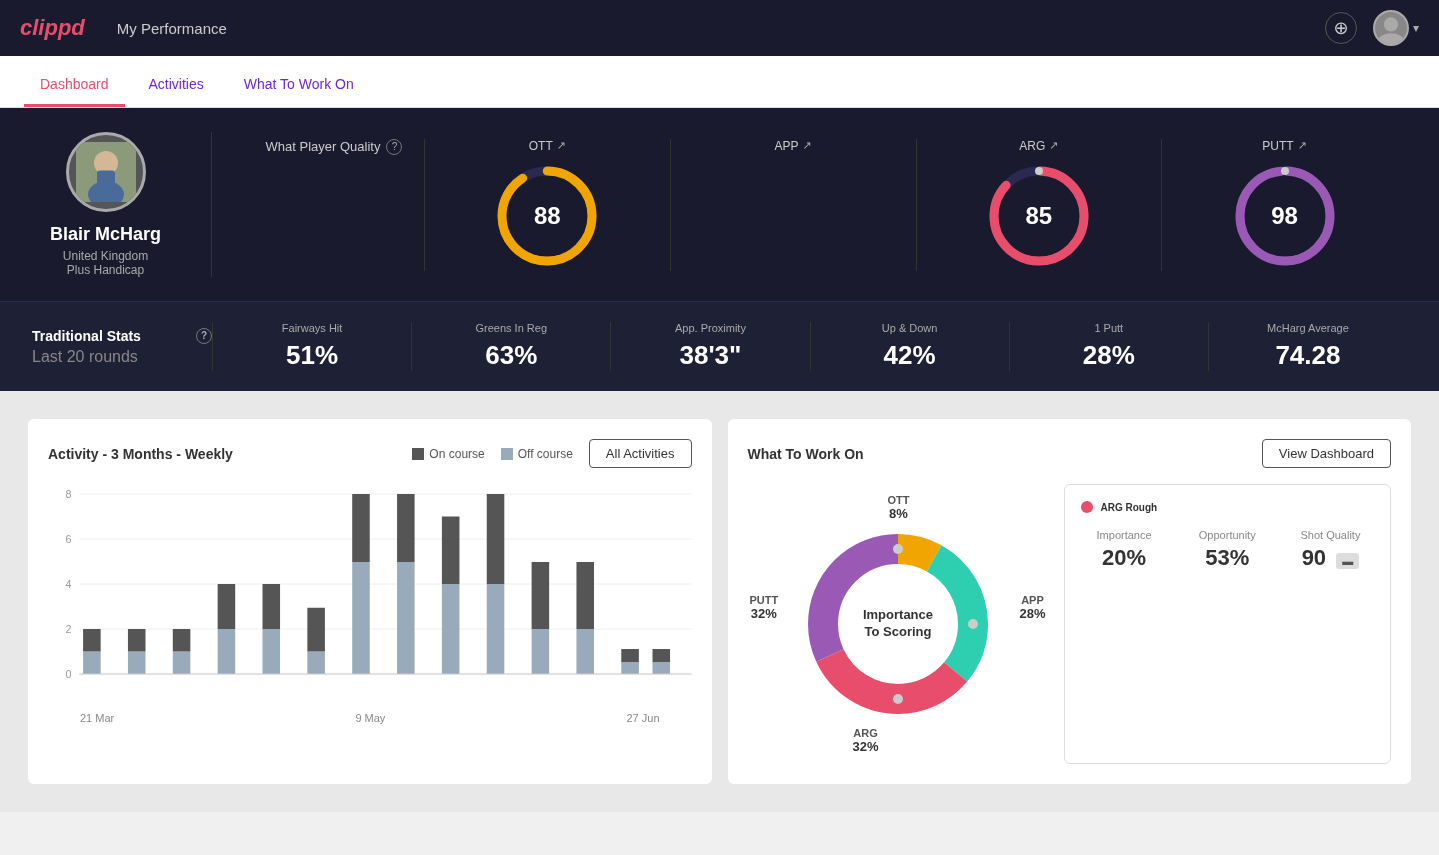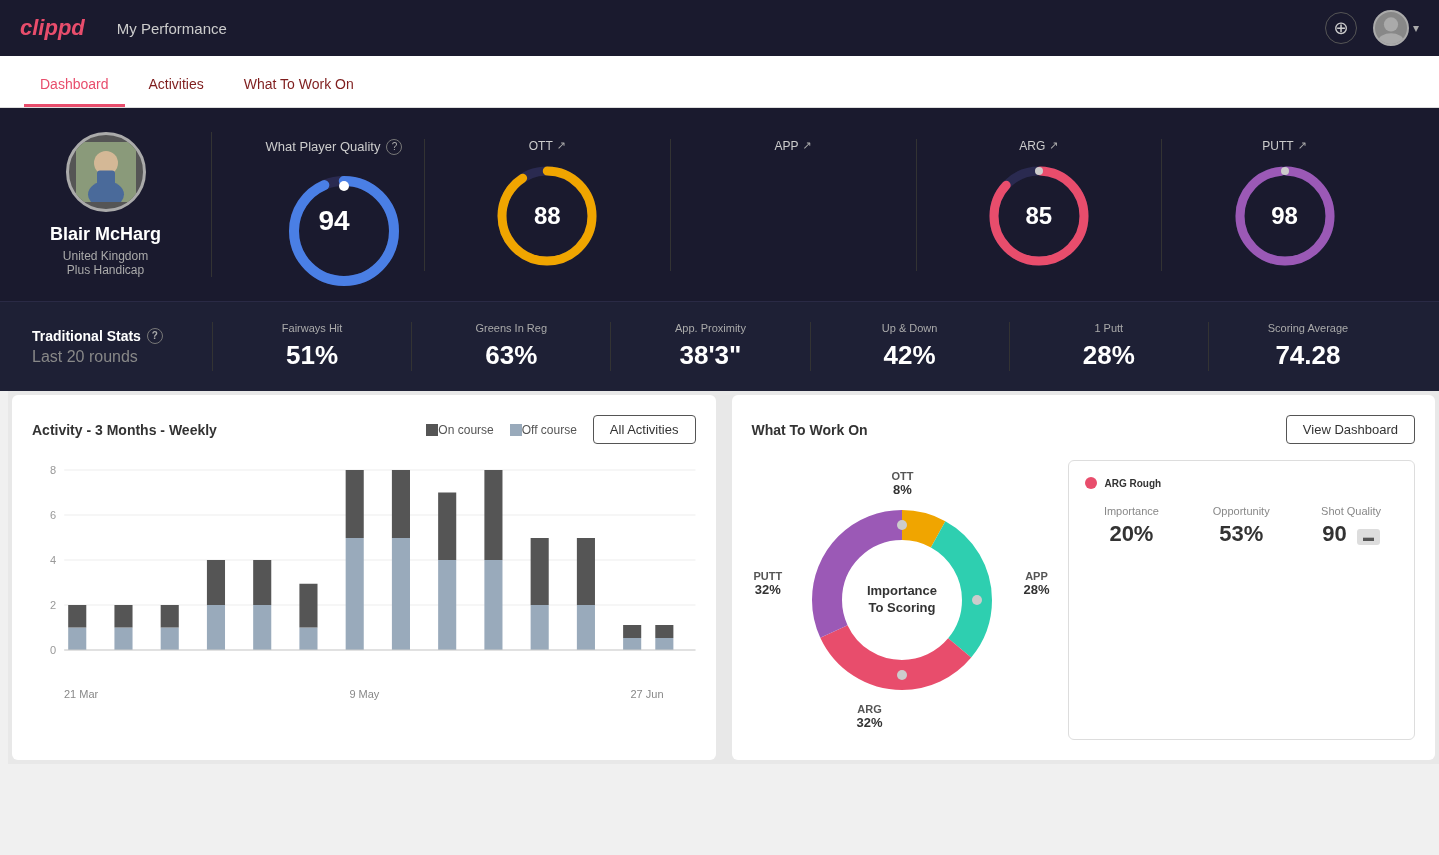--- a/index.html
+++ b/index.html
@@ -25,21 +25,21 @@
       background: #fff;
       display: flex;
       align-items: flex-end;
       padding: 0 24px;
       border-bottom: 1px solid #ddd;
       height: 52px;
     }
     .tab {
       padding: 12px 16px;
       font-size: 14px;
-      color: #7f1d1d;
+      color: #6d28d9;
       cursor: pointer;
       border-bottom: 3px solid transparent;
       margin-right: 8px;
       font-weight: 500;
     }
     .tab.active { color: #e84d6c; border-bottom: 3px solid #e84d6c; }
 
     
     .hero {
       background: #1a1a2e;
@@ -126,49 +126,48 @@
     
     .trad-stats {
       background: #1e2035;
       padding: 20px 32px;
       display: flex;
       align-items: center;
       gap: 0;
       border-top: 1px solid #2a2a45;
     }
     .trad-label { min-width: 180px; }
-    .trad-label-title { font-size: 14px; font-weight: 600; color: #fff; display: flex; align-items: center; gap: 6px; }
+    .trad-label-title { font-size: 14px; font-weight: 600; color: #fff; display: flex; align-items: center; gap: 6px; justify-content: space-between; }
     .trad-label-sub { font-size: 16px; color: #888; margin-top: 4px; }
     .stat-items { display: flex; flex: 1; gap: 0; }
     .stat-item { flex: 1; text-align: center; border-left: 1px solid #333; padding: 0 12px; }
     .stat-item-label { font-size: 11px; color: #aaa; margin-bottom: 6px; }
     .stat-item-value { font-size: 26px; font-weight: 700; color: #fff; }
 
     
     .bottom-panels {
       display: flex;
       gap: 16px;
-      padding: 4px;
+      padding: 28px;
       background: #e8e8e8;
-      margin-left: 8px;
     }
     .panel {
       background: #fff;
       border-radius: 6px;
       padding: 20px;
       flex: 1;
       min-height: 340px;
     }
     .panel-header {
       display: flex; align-items: center; justify-content: space-between;
       margin-bottom: 16px;
     }
     .panel-title { font-size: 14px; font-weight: 600; color: #333; }
     .legend { display: flex; gap: 16px; align-items: center; }
-    .legend-item { display: flex; align-items: center; font-size: 12px; color: #555; }
+    .legend-item { display: flex; align-items: center; gap: 5px; font-size: 12px; color: #555; }
     .legend-dot { width: 12px; height: 12px; }
     .btn-outline {
       border: 1px solid #555; border-radius: 4px;
       background: #fff; color: #333; font-size: 13px;
       padding: 6px 16px; cursor: pointer;
     }
 
     
     .chart-area { position: relative; height: 220px; }
     .chart-svg { width: 100%; height: 100%; }
@@ -235,28 +234,20 @@
       <div class="player-handicap">Plus Handicap</div>
     </div>
 
     <div class="scores-section">
 
       <div class="total-quality">
         <div class="tq-label">
           <span>What Player Quality</span>
           <div class="help-icon">?</div>
         </div>
-        <div class="gauge-container">
-          <svg width="120" height="120" viewBox="0 0 120 120">
-            <circle cx="60" cy="60" r="50" fill="none" stroke="#2a2a50" stroke-width="10"></circle>
-            <circle cx="60" cy="60" r="50" fill="none" stroke="#4a7fe5" stroke-width="10" stroke-dasharray="295 20" stroke-dashoffset="80" stroke-linecap="round"></circle>
-            <circle cx="60" cy="15" r="5" fill="#fff"></circle>
-          </svg>
-          <div class="gauge-value">94</div>
-        </div>
       </div>
 
       <div class="metric-scores">
 
         <div class="metric-item">
           <div class="metric-header">
             <span>OTT</span>
             <span class="trend-up">↗</span>
           </div>
           <div class="gauge-container" style="width:110px;height:110px;">
@@ -332,21 +323,21 @@
     </div>
     <div class="stat-item">
       <div class="stat-item-label">Up &amp; Down</div>
       <div class="stat-item-value">42%</div>
     </div>
     <div class="stat-item">
       <div class="stat-item-label">1 Putt</div>
       <div class="stat-item-value">28%</div>
     </div>
     <div class="stat-item">
-      <div class="stat-item-label">Scoring Average</div>
+      <div class="stat-item-label">McHarg Average</div>
       <div class="stat-item-value">74.28</div>
     </div>
   </div>
 </div>
 
 <div class="bottom-panels">
 
   <div class="panel">
     <div class="panel-header">
       <span class="panel-title">Activity - 3 Months - Weekly</span>

